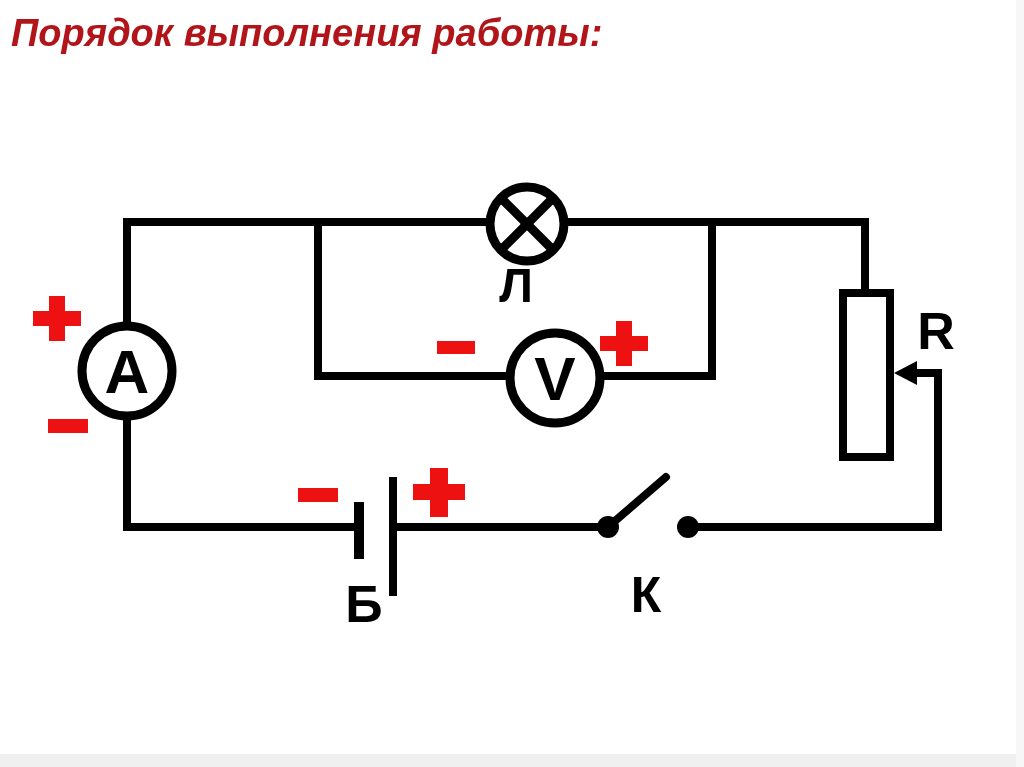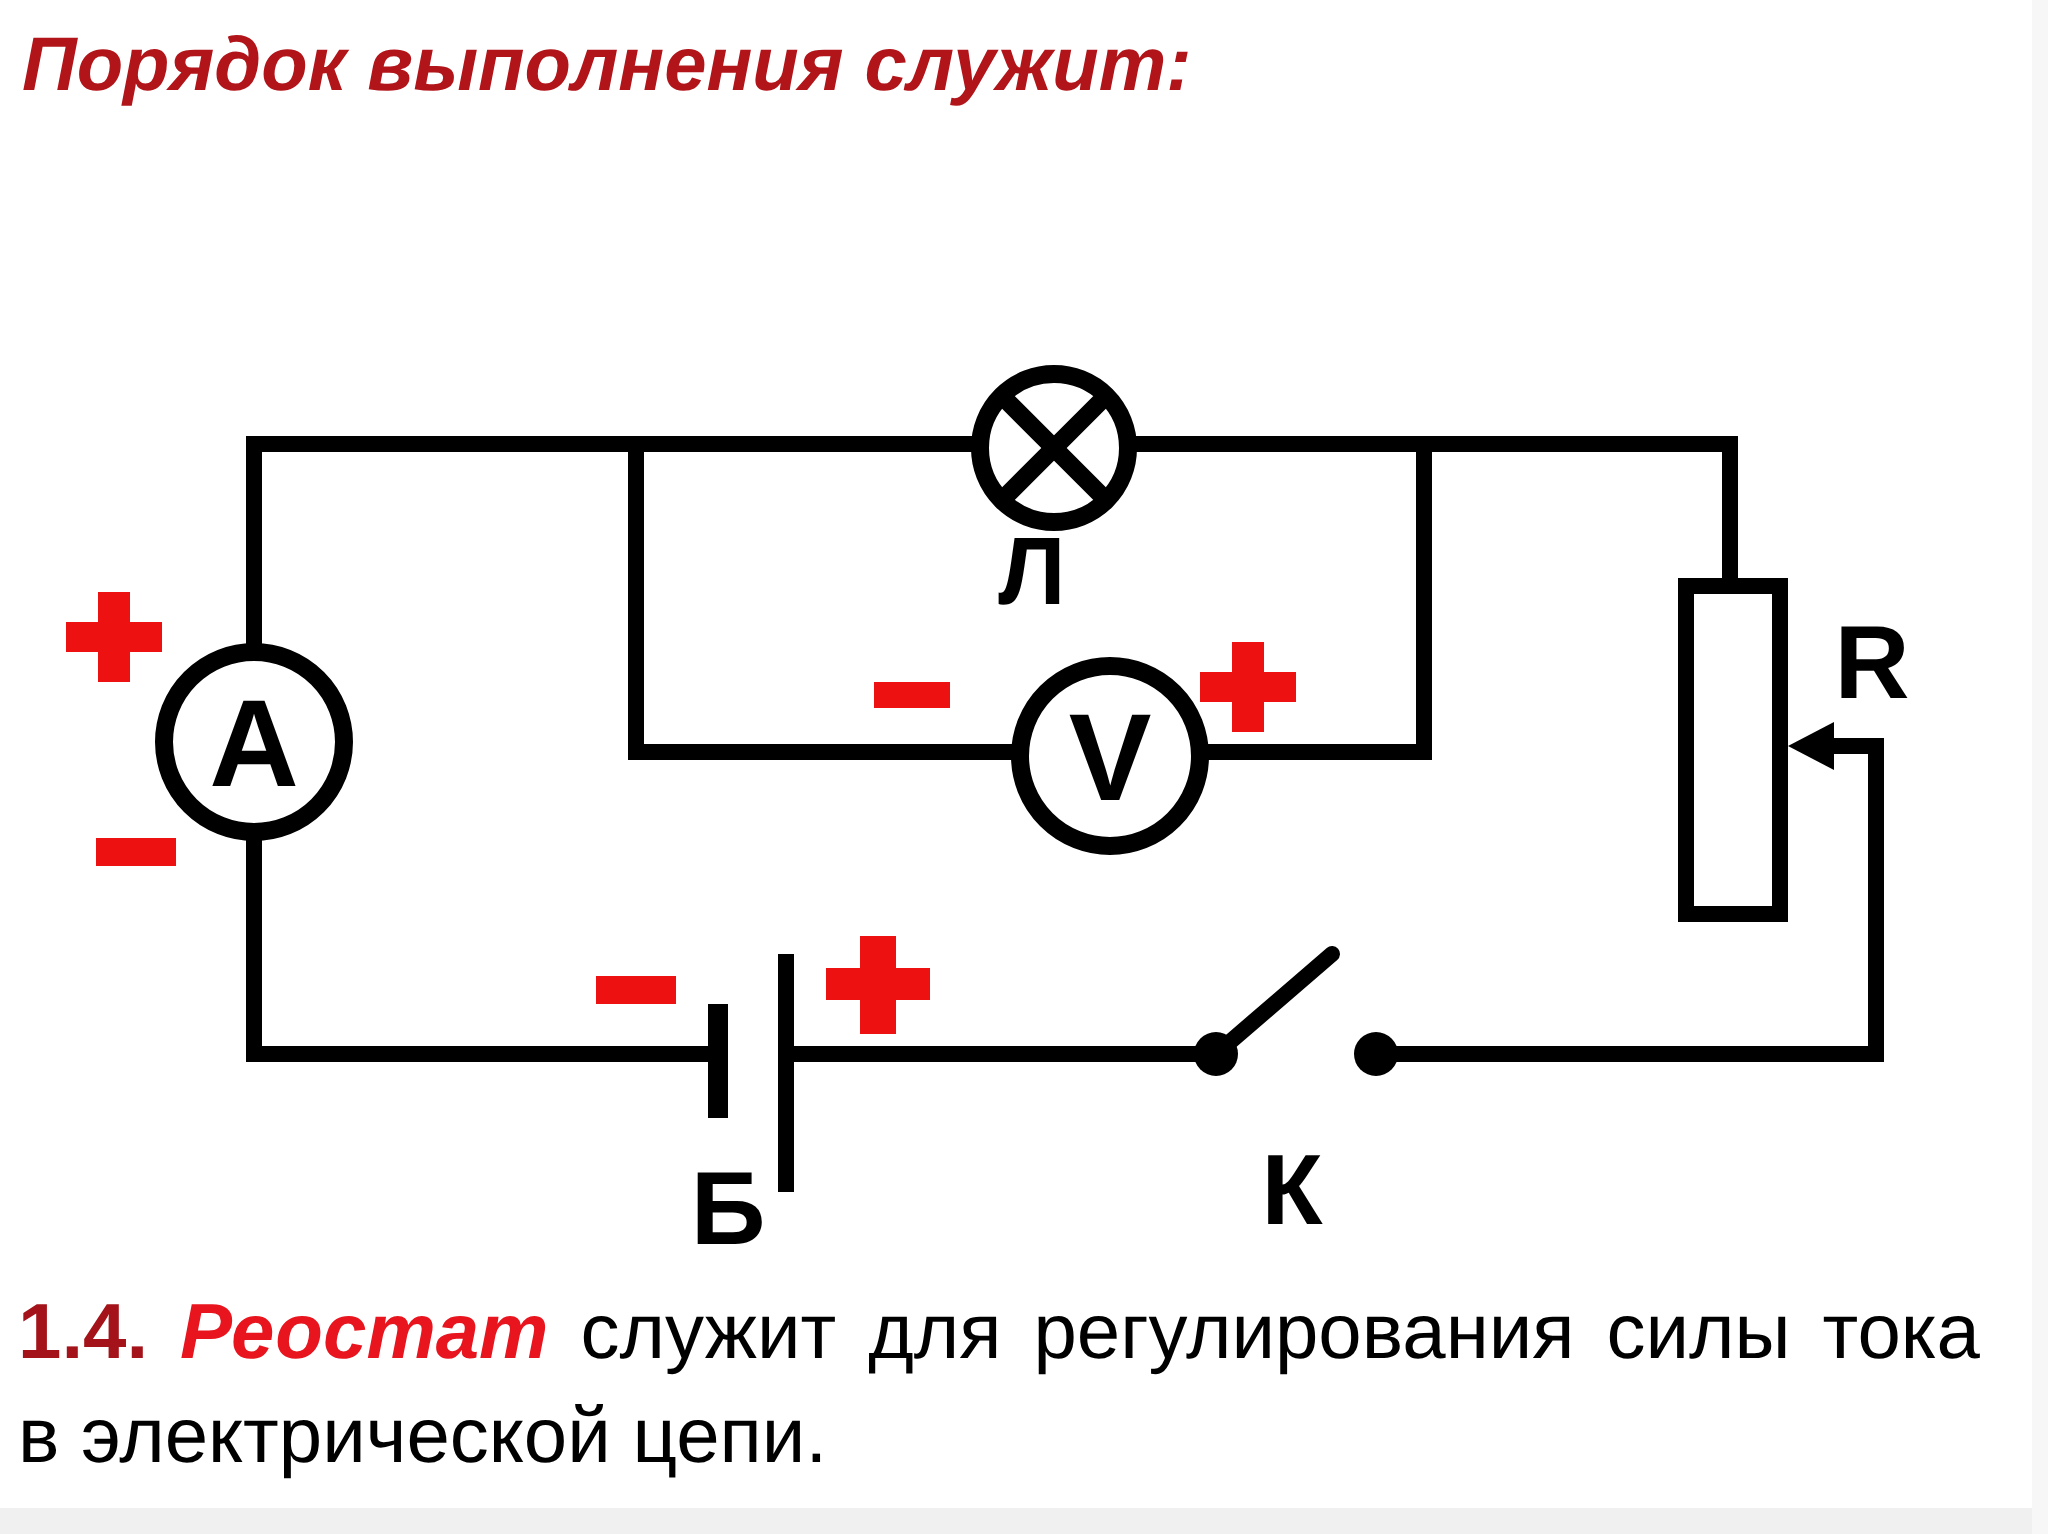--- a/index.html
+++ b/index.html
@@ -64,21 +64,21 @@
     font-family: "Liberation Sans", "DejaVu Sans", sans-serif;
     font-weight: bold;
     fill: #000000;
   }
 </style>
 </head>
 <body>
 
 <div class="slide">
 
-  <div class="title">Порядок выполнения служит:</div>
+  <div class="title">Порядок выполнения работы:</div>
 
   <svg class="circuit-svg" viewBox="0 0 1024 767" xmlns="http://www.w3.org/2000/svg">
 
     <g stroke="#000000" stroke-width="8" fill="none" stroke-linecap="square">
 
       <path d="M 127,222 H 865"></path>
 
       <path d="M 127,222 V 527"></path>
 
       <path d="M 318,222 V 376 H 712 V 222"></path>
@@ -139,20 +139,16 @@
     </g>
 
     <g>
       <line x1="608" y1="527" x2="666" y2="477" stroke="#000000" stroke-width="8" stroke-linecap="round"></line>
       <circle cx="608" cy="527" r="11" fill="#000000"></circle>
       <circle cx="688" cy="527" r="11" fill="#000000"></circle>
       <text x="646" y="612" font-size="50" text-anchor="middle">К</text>
     </g>
   </svg>
 
-  <div class="caption">
-    <div class="line1"><span class="cap-num">1.4. </span><span class="cap-term">Реостат</span><span class="cap-body"> служит для регулирования силы тока</span></div>
-    <div class="line2 cap-body">в электрической цепи.</div>
-  </div>
 
   <div class="bottom-edge"></div>
   <div class="right-edge"></div>
 </div>
 
 </body></html>

